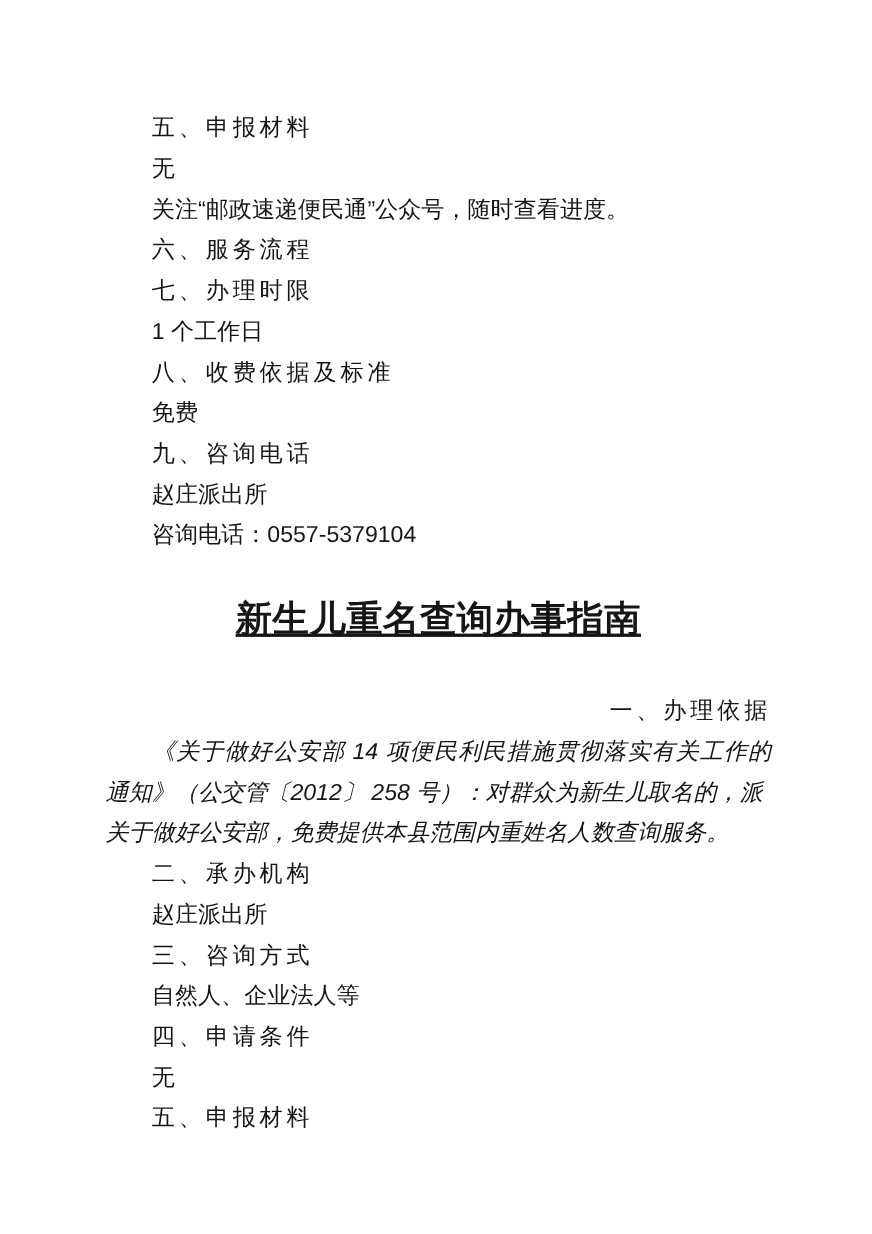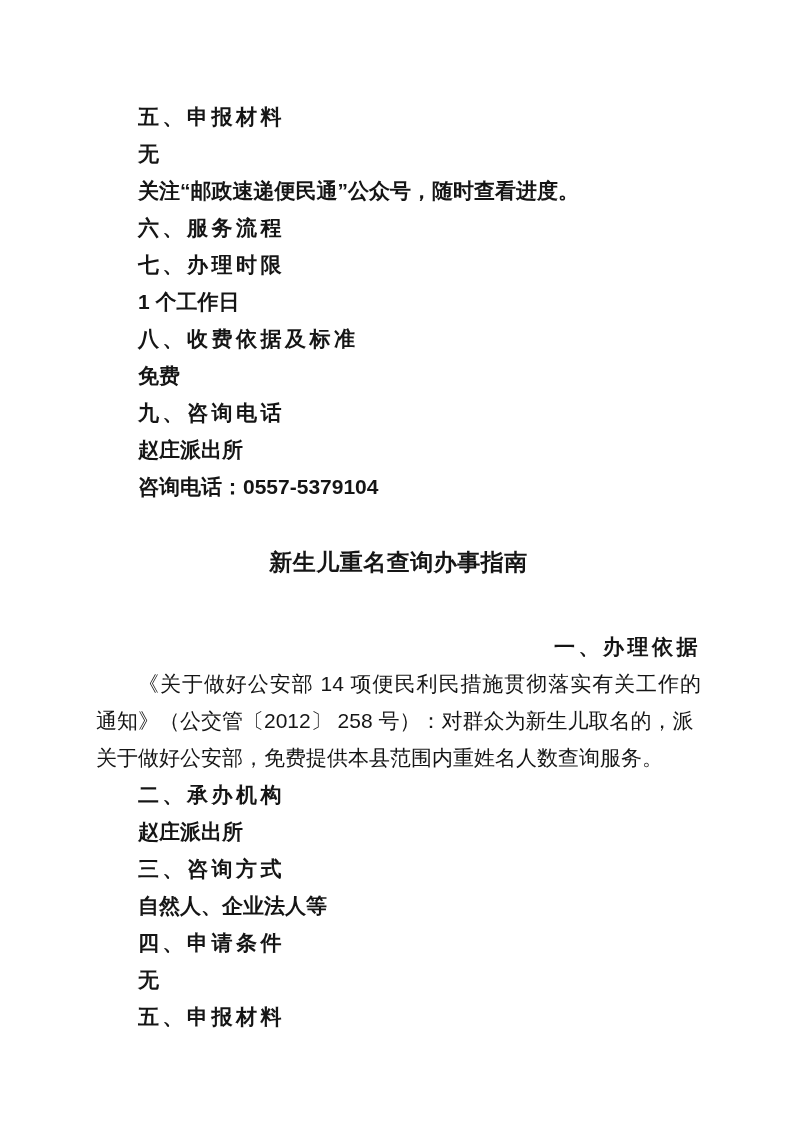--- a/index.html
+++ b/index.html
@@ -10,35 +10,36 @@
     height: 1122px;
     margin: 0 auto;
     background: #ffffff;
     color: #151515;
     font-family: "Liberation Sans", "DejaVu Sans", sans-serif;
     font-size: 21px;
     line-height: 37px;
     padding: 98px 92px 0 96px;
     overflow: hidden;
   }
-  .ln { text-indent: 42px; white-space: nowrap; font-weight: bold; }
+  .ln { text-indent: 42px; white-space: nowrap; }
   .head { letter-spacing: 3.5px; }
   .doc-title {
-    font-size: 23px;
+    font-size: 33px;
     font-weight: bold;
     line-height: 55px;
     margin-top: 30px;
     text-align: center;
     text-indent: 0;
     letter-spacing: 0.5px;
     white-space: nowrap;
+    text-decoration: underline;
   }
   .first-after-title { margin-top: 38px; text-align: right; }
   .para { width: 605px; }
-  .pline { line-height: 37px; }
+  .pline { line-height: 37px; font-style: italic; }
   .pline.pfirst {
     text-indent: 42px;
     text-align: justify;
     text-align-last: justify;
   }
   .pline.pnowrap { white-space: nowrap; }
 </style>
 </head>
 <body>
 

